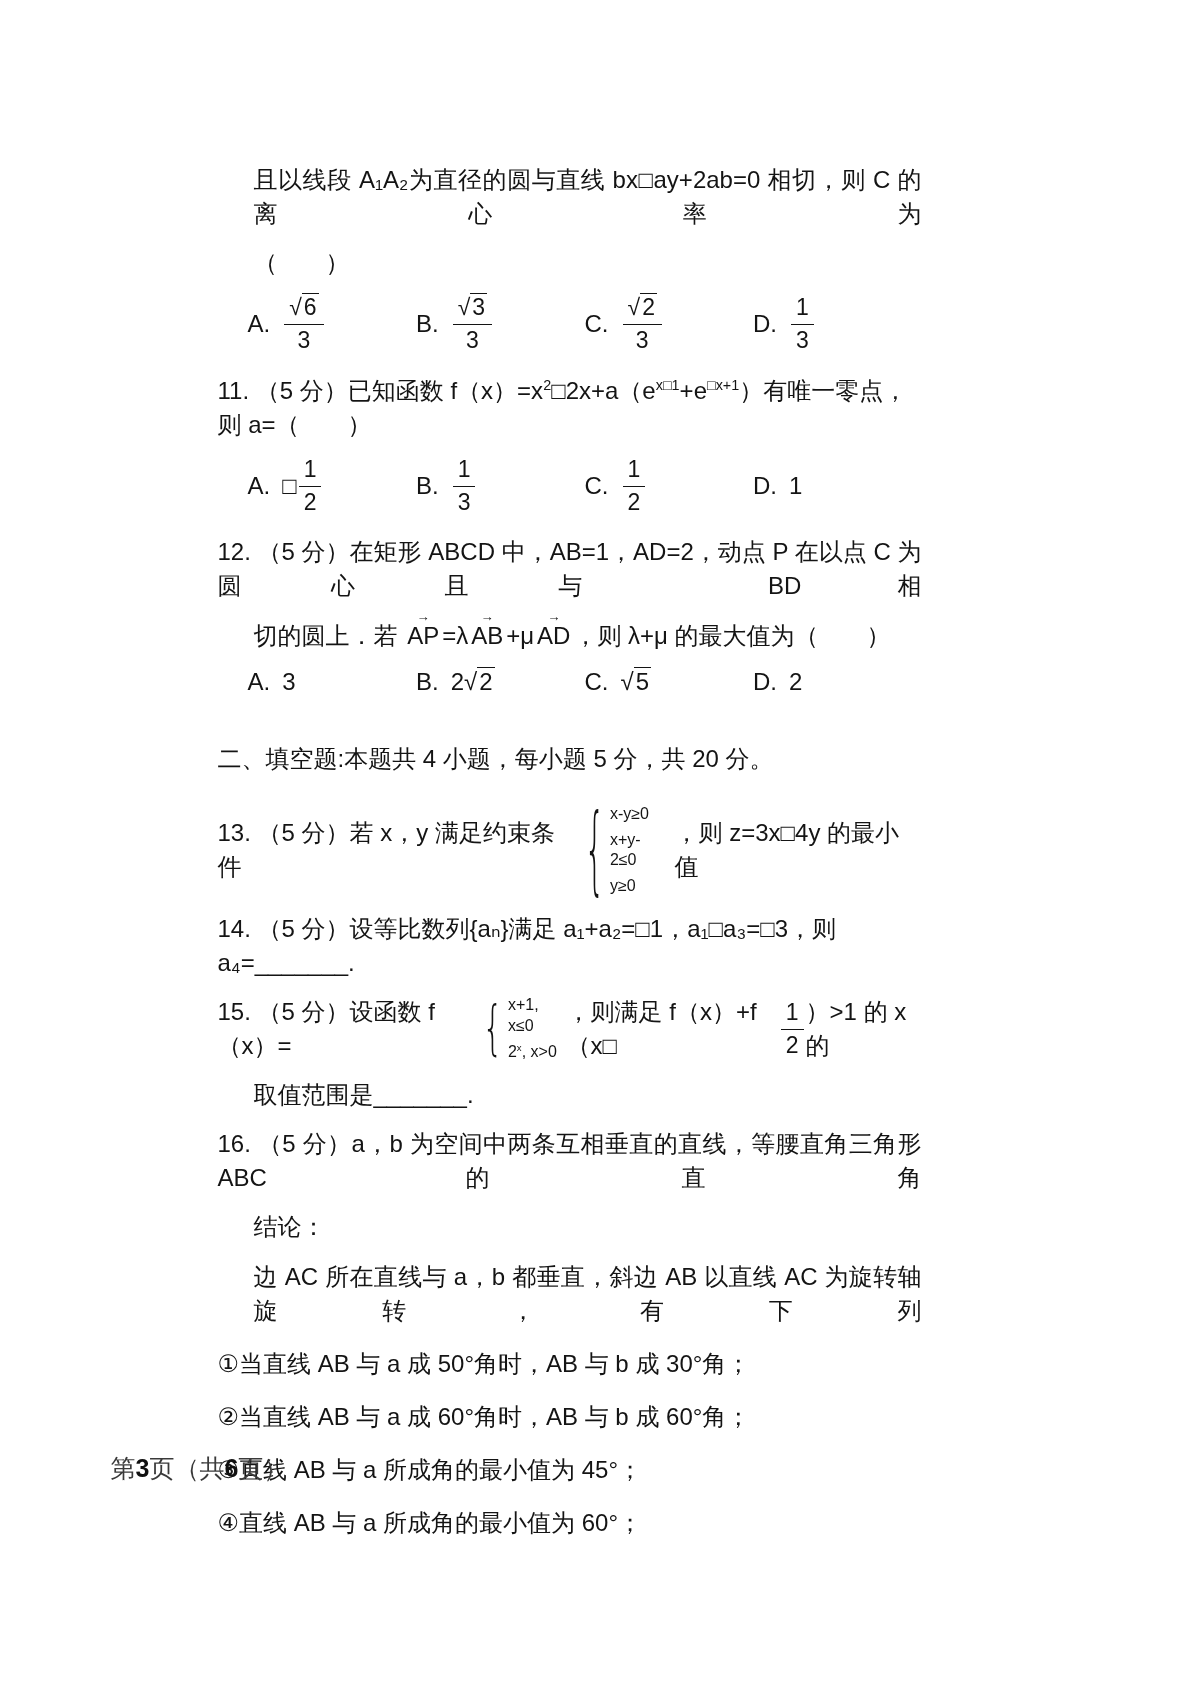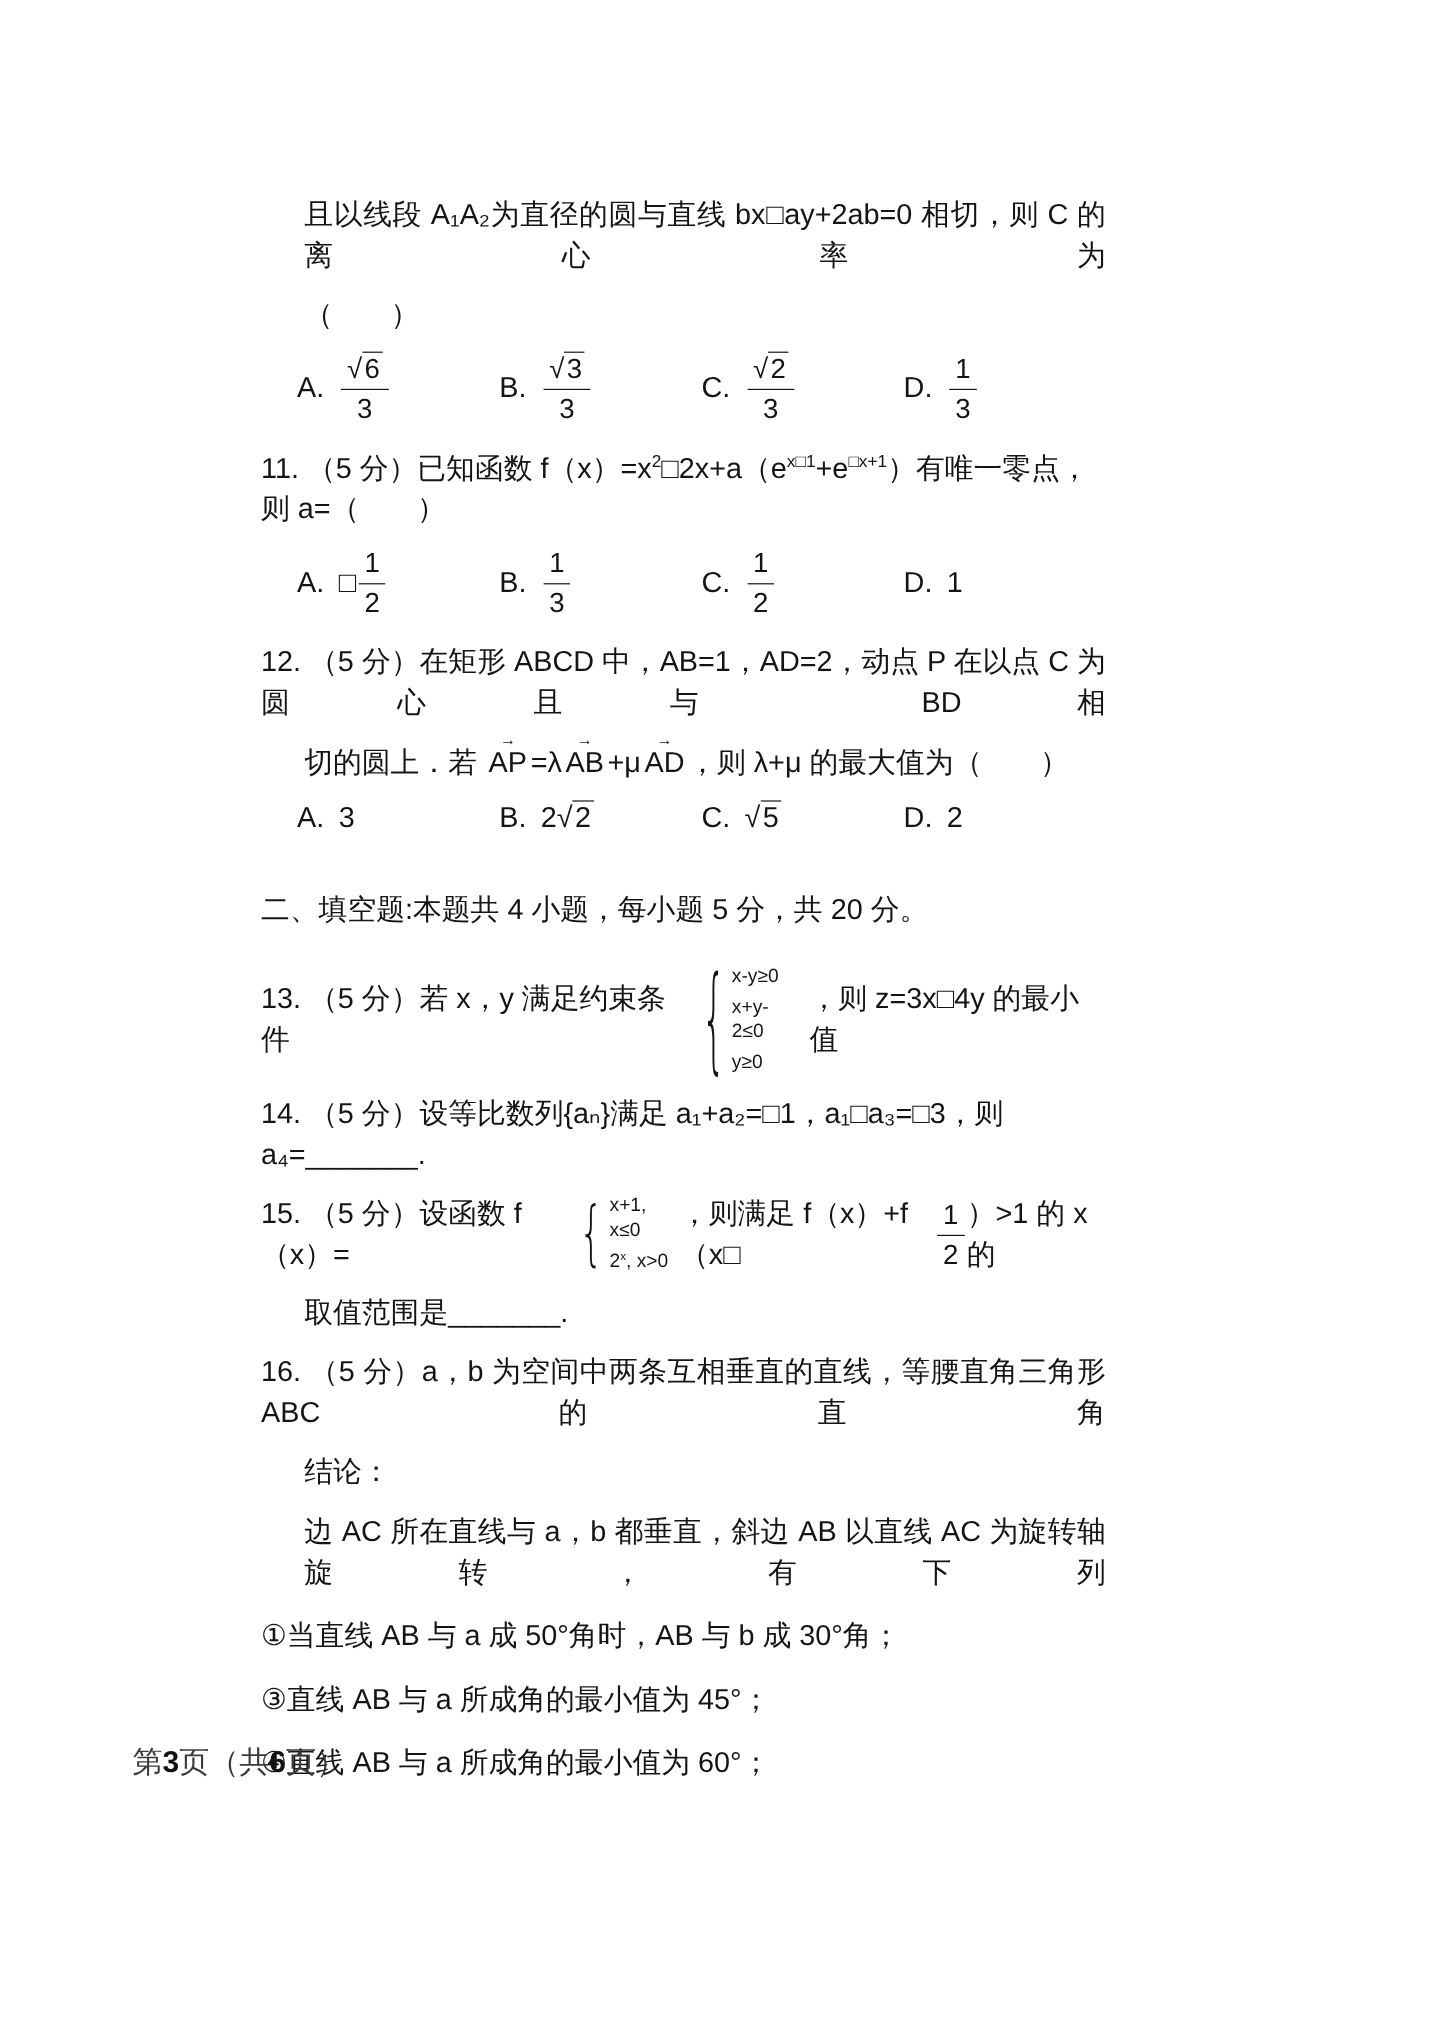--- a/index.html
+++ b/index.html
@@ -178,20 +178,21 @@
       <span>）&gt;1 的 x 的</span>
     </div>
     <div class="line cont">取值范围是_______.</div>
 
     <div class="line justify">16. （5 分）a，b 为空间中两条互相垂直的直线，等腰直角三角形 ABC 的直角</div>
     <div class="line cont">结论：</div>
     <div class="line cont justify">边 AC 所在直线与 a，b 都垂直，斜边 AB 以直线 AC 为旋转轴旋转，有下列</div>
 
     <div class="items">
       <div class="line">①当直线 AB 与 a 成 50°角时，AB 与 b 成 30°角；</div>
+      <div class="line">②当直线 AB 与 a 成 60°角时，AB 与 b 成 60°角；</div>
       <div class="line">③直线 AB 与 a 所成角的最小值为 45°；</div>
       <div class="line">④直线 AB 与 a 所成角的最小值为 60°；</div>
     </div>
 
   </div>
 
   <div class="footer">
     <span>第</span><span class="pg">3</span><span>页（共</span><span class="pg">6</span><span>页）</span>
   </div>
 </div>

